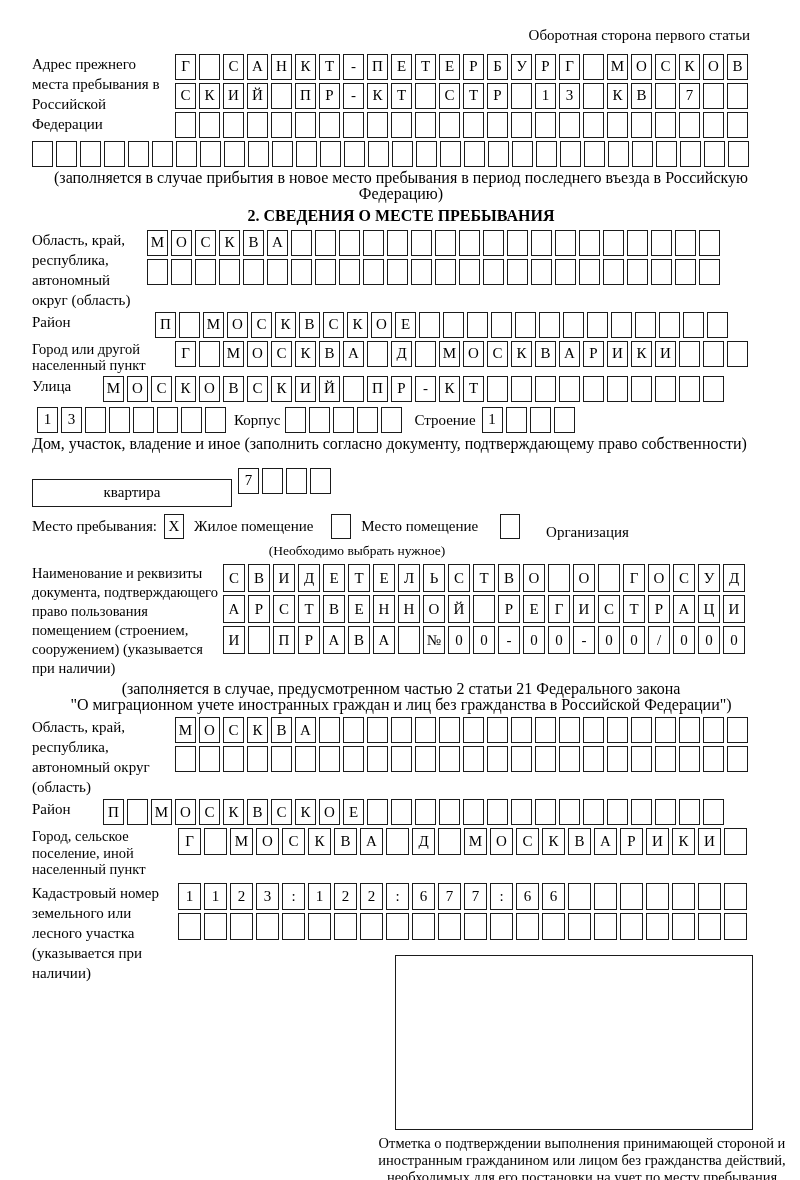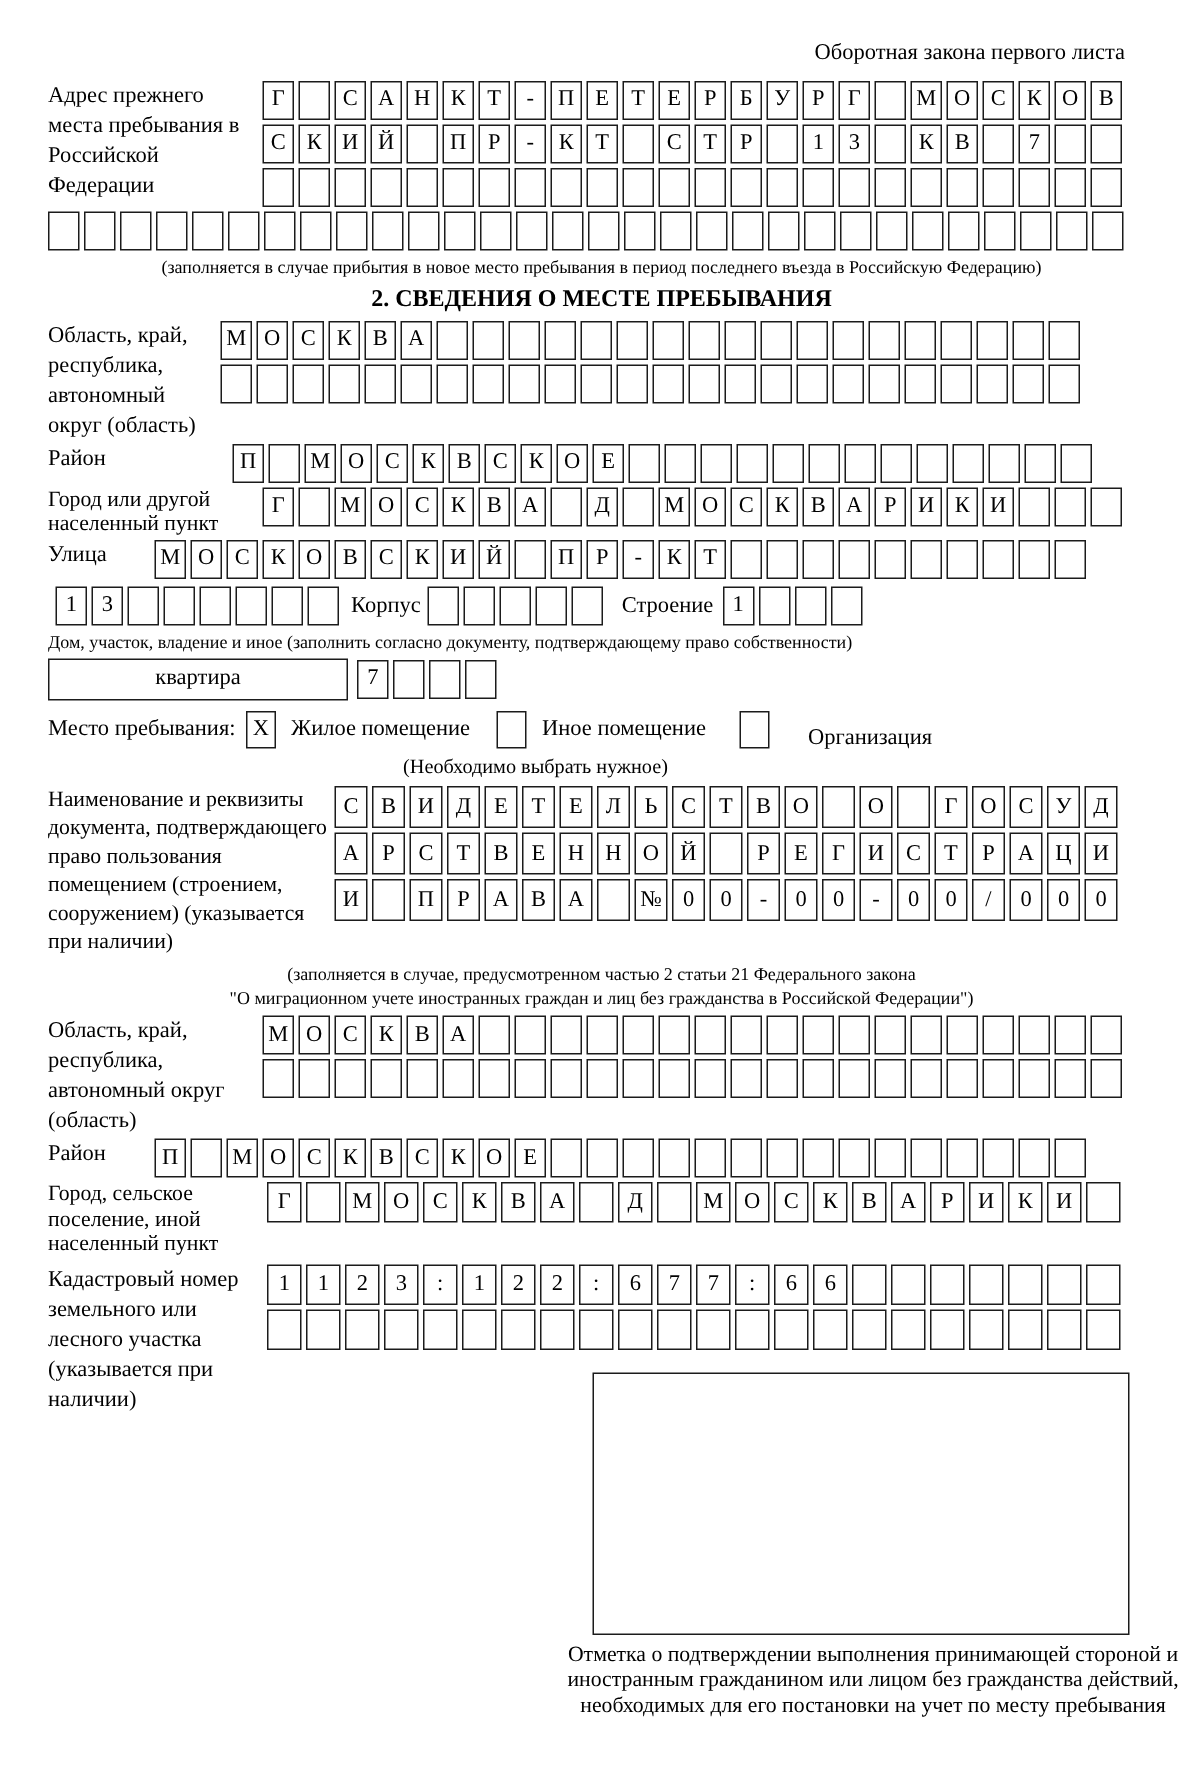--- a/index.html
+++ b/index.html
@@ -14,42 +14,42 @@
   .label.compact { font-size:14.5px; line-height:16.5px; }
   .rows { display:flex; flex-direction:column; gap:3px; flex:none; }
   .cellrow { display:flex; gap:3px; flex:none; }
   .cell {
     box-sizing:border-box; flex:none; width:21px; height:26px;
     border:1.6px solid #1b1b1b; display:flex; align-items:center; justify-content:center;
     font-size:15px; line-height:1; background:#fff;
   }
   .big .cell { width:22px; height:28px; }
   .wide .cell { width:23px; height:27px; }
-  .note { font-size:12px; text-align:center; line-height:16px; }
+  .note { font-size:16px; text-align:center; line-height:16px; }
   .section-title { font-weight:bold; font-size:16px; text-align:center; line-height:20px; }
   .labelbox {
     box-sizing:border-box; flex:none; border:1.6px solid #1b1b1b; height:28px;
     display:flex; align-items:center; justify-content:center; font-size:15px; background:#fff;
   }
   .inline-lbl { font-size:15px; line-height:28px; flex:none; }
   .checkbox {
     box-sizing:border-box; flex:none; width:20px; height:25px; border:1.6px solid #1b1b1b;
     display:flex; align-items:center; justify-content:center; font-size:15px; background:#fff;
   }
   .mesto-row { display:flex; align-items:center; }
   .hint { font-size:13.5px; text-align:center; line-height:16px; }
   .stampbox { box-sizing:border-box; border:1.8px solid #1b1b1b; width:358px; height:175px; margin:-28px 0 0 363px; background:#fff; }
   .stamp-caption { width:410px; margin:5px 0 0 345px; text-align:center; font-size:14.5px; line-height:17px; }
 </style>
 </head>
 <body>
 
 <div class="page">
 
-  <div class="header-note">Оборотная закона первого листа</div>
+  <div class="header-note">Оборотная сторона первого статьи</div>
 
   <div class="field" style="margin-top:8px;">
     <div class="label" style="width:143px;">Адрес прежнего места пребывания в Российской Федерации</div>
     <div class="rows">
       <div class="cellrow">
           <span class="cell">Г</span>
           <span class="cell"></span>
           <span class="cell">С</span>
           <span class="cell">А</span>
           <span class="cell">Н</span>
@@ -336,35 +336,35 @@
     <div class="cellrow" style="margin-left:6px;">
         <span class="cell">1</span>
         <span class="cell"></span>
         <span class="cell"></span>
         <span class="cell"></span>
       </div>
   </div>
   <div class="note" style="margin-top:2px; text-align:left;">Дом, участок, владение и иное (заполнить согласно документу, подтверждающему право собственности)</div>
 
   <div style="display:flex; align-items:center; margin-top:3px;">
-    <div class="labelbox" style="width:200px;">квартира</div>
+    <div class="labelbox" style="width:200px;margin-top:24px;">квартира</div>
     <div class="cellrow" style="margin-left:6px;">
         <span class="cell">7</span>
         <span class="cell"></span>
         <span class="cell"></span>
         <span class="cell"></span>
       </div>
   </div>
 
   <div class="mesto-row" style="margin-top:4px;">
     <span>Место пребывания:</span>
     <span class="checkbox" style="margin-left:7px;">X</span>
     <span style="margin-left:10px;">Жилое помещение</span>
     <span class="checkbox" style="margin-left:18px;"></span>
-    <span style="margin-left:10px;">Иное помещение</span>
+    <span style="margin-left:10px;">Место помещение</span>
     <span class="checkbox" style="margin-left:22px;"></span>
     <span style="margin-left:26px;margin-top:12px;">Организация</span>
   </div>
   <div class="hint" style="width:270px; margin-left:190px; margin-top:1px;">(Необходимо выбрать нужное)</div>
 
   <div class="field" style="margin-top:5px;">
     <div class="label" style="width:191px; line-height:19px; font-size:14.5px;">Наименование и реквизиты документа, подтверждающего право пользования помещением (строением, сооружением) (указывается при наличии)</div>
     <div class="rows big">
       <div class="cellrow">
           <span class="cell">С</span>

